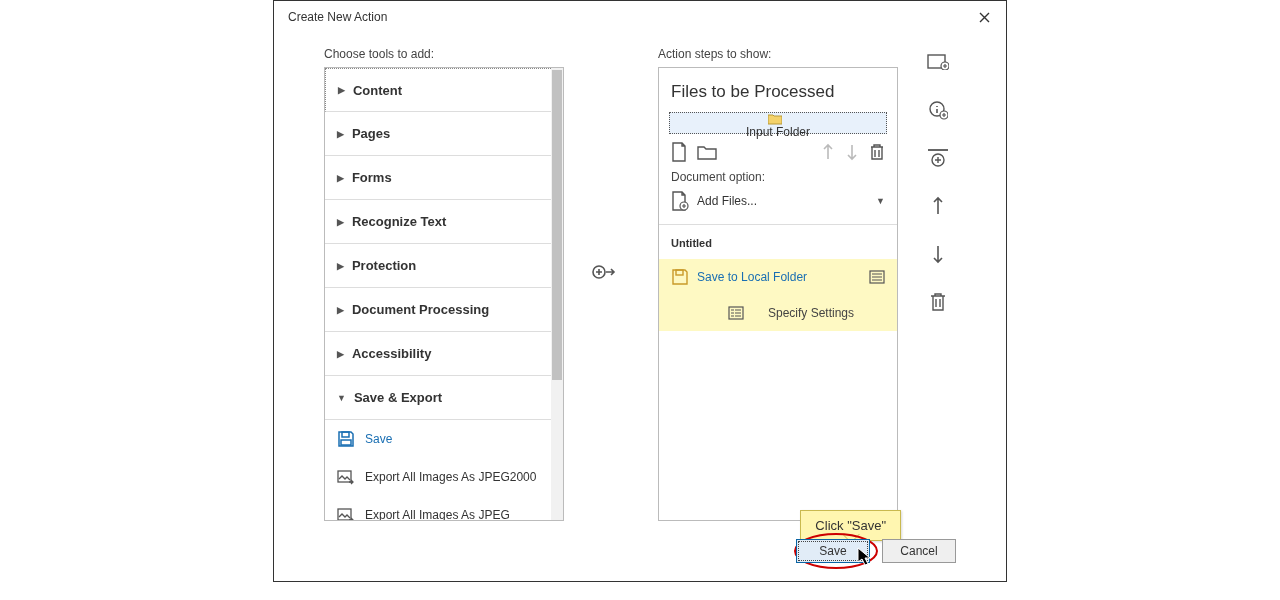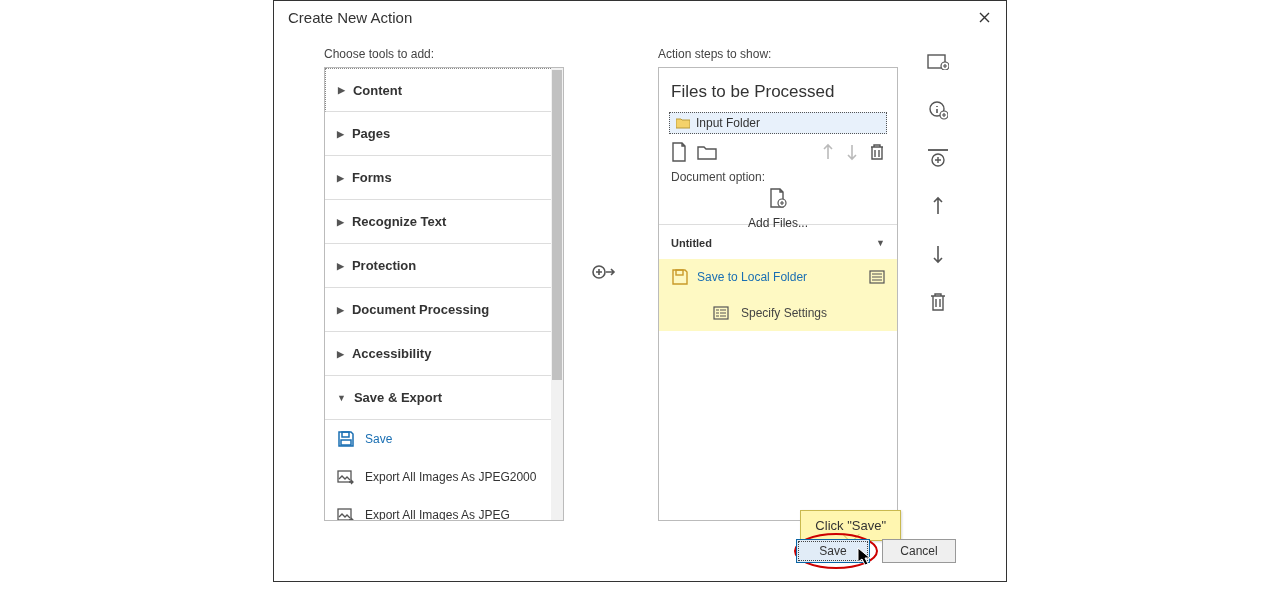--- a/index.html
+++ b/index.html
@@ -17,21 +17,21 @@
     width: 734px;
     border: 1px solid #333;
     background: #fff;
     position: relative;
   }
   .titlebar {
     height: 32px;
     display: flex;
     align-items: center;
     padding: 0 8px 0 14px;
-    font-size: 15px;
+    font-size: 12px;
     color: #333;
   }
   .titlebar .title { flex: 1; }
   .titlebar .close {
     width: 28px;
     height: 24px;
     display: flex;
     align-items: center;
     justify-content: center;
     font-size: 14px;
@@ -117,56 +117,56 @@
   }
   .folder-chip {
     margin: 0 10px;
     border: 1px dotted #555;
     background: #e8f1fb;
     height: 22px;
     display: flex;
     align-items: center;
     padding: 0 6px;
     font-size: 12px;
+    flex-direction: column;
   }
   .folder-chip .fico { margin-right: 6px; }
   .tool-row {
     display: flex;
     align-items: center;
     gap: 10px;
     padding: 8px 12px;
   }
   .tool-row .spacer { flex: 1; }
   .tiny { font-size: 12px; color: #444; padding: 0 12px; }
   .addfiles {
     margin: 4px 12px 10px 12px;
     height: 26px;
     display: flex;
     align-items: center;
     gap: 8px;
     font-size: 12px;
     cursor: pointer;
-    flex-direction: column;
   }
   .addfiles .dd { margin-left: auto; font-size: 9px; color: #555; }
   .sep { height: 1px; background: #ddd; margin: 0; }
   .untitled {
     font-weight: 600;
     font-size: 11px;
     padding: 12px 12px 10px 12px;
   }
   .step-row {
     background: #fef9c3;
     display: flex;
     align-items: center;
     padding: 0 12px;
   }
   .step-row.main { height: 36px; font-size: 12px; color: #1a6fb3; }
   .step-row.main .edit { margin-left: auto; }
-  .step-row.sub { height: 36px; font-size: 12px; color: #444; padding-left: 54px; gap:12px; }
+  .step-row.sub { height: 36px; font-size: 12px; color: #444; padding-left: 69px; gap:24px; }
   .side-icons {
     width: 36px;
     margin-left: 22px;
     display: flex;
     flex-direction: column;
     align-items: center;
     gap: 26px;
     padding-top: 4px;
   }
   .side-icons .sicon {

